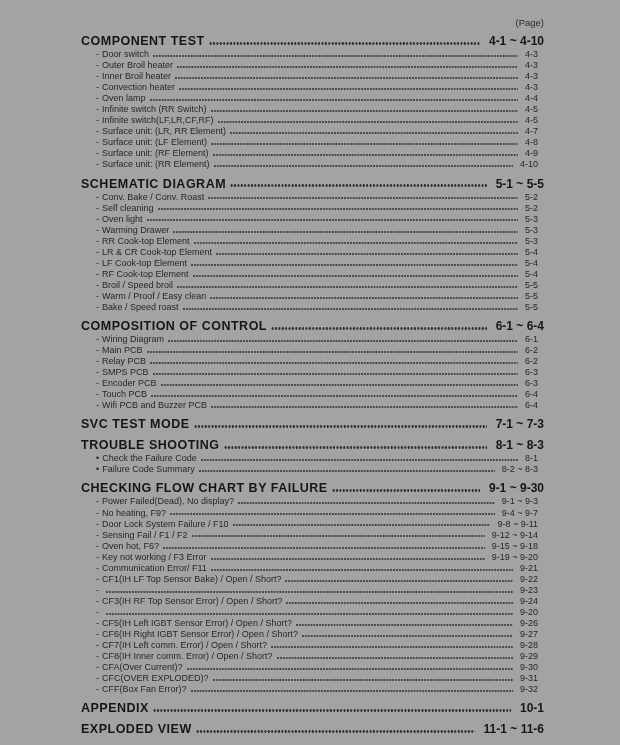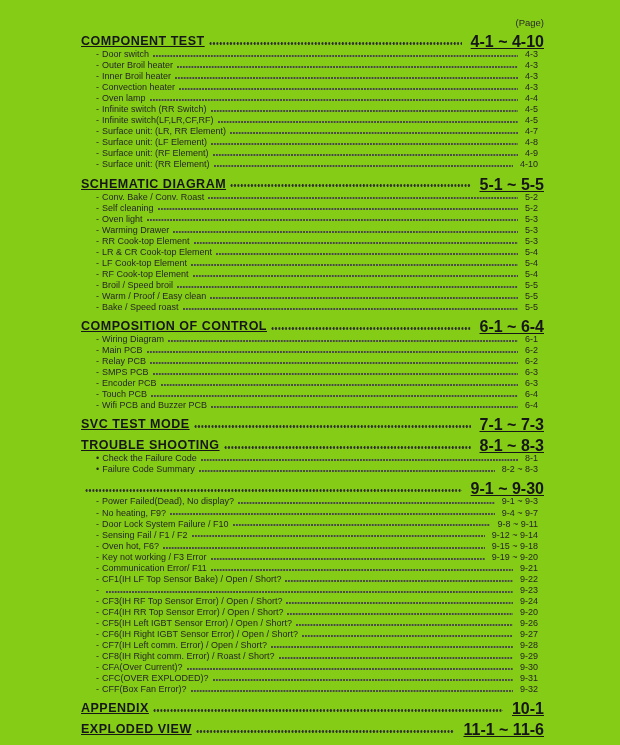--- a/index.html
+++ b/index.html
@@ -1,31 +1,31 @@
 <!DOCTYPE html>
 <html><head>
 <meta charset="utf-8">
 <style>
   html,body{margin:0;padding:0;background:#e8e8e8;}
   .page{
-    position:relative;width:620px;height:745px;background:#84cc16;
+    position:relative;width:620px;height:745px;background:#a3a3a3;
     font-family:"Liberation Sans","DejaVu Sans",sans-serif;color:#1f1f1f;
     overflow:hidden;margin:0 auto;
   }
   .page-label{
     position:absolute;top:17px;right:76px;font-size:9.5px;color:#2a2a2a;
   }
   .toc{position:absolute;left:81px;top:24px;width:463px;}
   .h-row{
     display:flex;align-items:stretch;height:15px;line-height:15px;
     margin-top:6px;font-weight:bold;font-size:12.5px;letter-spacing:0.5px;
-    white-space:nowrap;color:#161616;text-decoration:underline;
+    white-space:nowrap;color:#161616;
   }
   .h-row:first-child{margin-top:10px;}
-  .h-pages{margin-left:5px;font-size:16px;letter-spacing:0;}
+  .h-pages{margin-left:5px;font-size:12px;letter-spacing:0;}
   .item-row{
     display:flex;align-items:stretch;height:11.05px;line-height:11.05px;
     font-size:9px;white-space:nowrap;margin-left:15px;padding-right:6px;
     color:#262626;
   }
   .bullet{margin-right:3px;}
   .pg{margin-left:3px;}
   .leader{flex:1;position:relative;margin:0 4px;min-width:8px;}
   .leader::after{
     content:"";position:absolute;left:0;right:0;bottom:4.5px;height:3px;
@@ -249,20 +249,21 @@
         <span class="leader"></span>
         <span class="pg">8-1</span>
       </div>
       <div class="item-row">
         <span class="bullet">•</span>
         <span class="label">Failure Code Summary</span>
         <span class="leader"></span>
         <span class="pg">8-2 ~ 8-3</span>
       </div>
       <div class="h-row">
+        <span class="h-title">CHECKING FLOW CHART BY FAILURE</span>
         <span class="leader"></span>
         <span class="h-pages">9-1 ~ 9-30</span>
       </div>
       <div class="item-row">
         <span class="bullet">-</span>
         <span class="label">Power Failed(Dead), No display?</span>
         <span class="leader"></span>
         <span class="pg">9-1 ~ 9-3</span>
       </div>
       <div class="item-row">
@@ -313,21 +314,20 @@
         <span class="pg">9-23</span>
       </div>
       <div class="item-row">
         <span class="bullet">-</span>
         <span class="label">CF3(IH RF Top Sensor Error) / Open / Short?</span>
         <span class="leader"></span>
         <span class="pg">9-24</span>
       </div>
       <div class="item-row">
         <span class="bullet">-</span>
-        <span class="label">CF4(IH RR Top Sensor Error) / Open / Short?</span>
         <span class="leader"></span>
         <span class="pg">9-20</span>
       </div>
       <div class="item-row">
         <span class="bullet">-</span>
         <span class="label">CF5(IH Left IGBT Sensor Error) / Open / Short?</span>
         <span class="leader"></span>
         <span class="pg">9-26</span>
       </div>
       <div class="item-row">
@@ -337,21 +337,21 @@
         <span class="pg">9-27</span>
       </div>
       <div class="item-row">
         <span class="bullet">-</span>
         <span class="label">CF7(IH Left comm. Error) / Open / Short?</span>
         <span class="leader"></span>
         <span class="pg">9-28</span>
       </div>
       <div class="item-row">
         <span class="bullet">-</span>
-        <span class="label">CF8(IH Right comm. Error) / Roast / Short?</span>
+        <span class="label">CF8(IH Inner comm. Error) / Open / Short?</span>
         <span class="leader"></span>
         <span class="pg">9-29</span>
       </div>
       <div class="item-row">
         <span class="bullet">-</span>
         <span class="label">CFA(Over Current)?</span>
         <span class="leader"></span>
         <span class="pg">9-30</span>
       </div>
       <div class="item-row">

